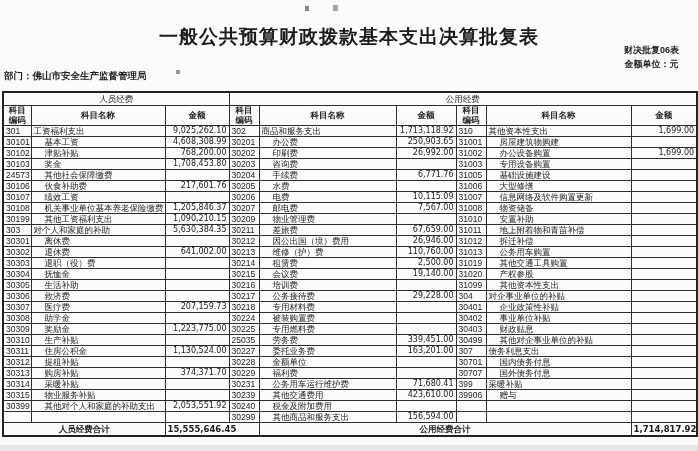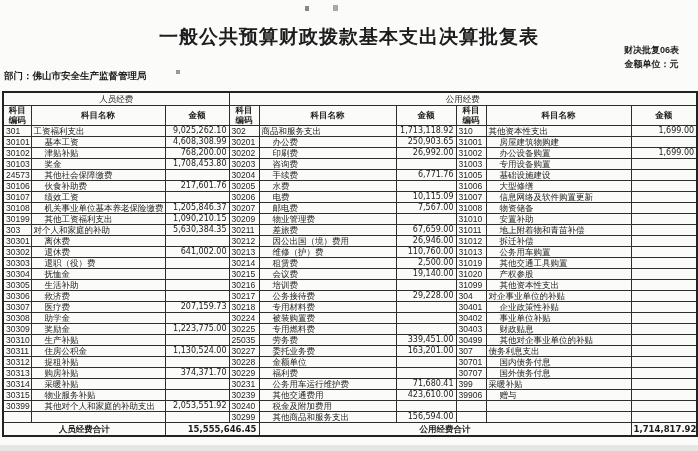--- a/index.html
+++ b/index.html
@@ -36,21 +36,21 @@
   tr.group-header th{height:12px;font-size:8.5px;font-weight:normal;}
   tr.col-header th{height:19px;font-weight:bold;white-space:normal;line-height:1.1;}
   tbody tr{height:11px;}
   td.c-code{text-align:left;padding-left:1px;}
   td.c-name{text-align:left;}
   td.c-name.indent{padding-left:13px;}
   td.c-amount{text-align:right;padding-right:2px;font-family:"DejaVu Sans",sans-serif;font-size:8px;}
   tfoot tr{height:13px;padding-left:20px;}
   tfoot td{font-weight:bold;}
   td.f-label{text-align:center;}
-  td.f-amount{text-align:right;font-family:"DejaVu Sans",sans-serif;font-size:8.5px;}
+  td.f-amount{text-align:left;font-family:"DejaVu Sans",sans-serif;font-size:8.5px;}
   .artifact{position:absolute;background:#555;opacity:.7;}
   .a1{top:6px;left:305px;width:4px;height:5px;}
   .a2{top:5px;left:333px;width:5px;height:6px;opacity:.5;}
   .a3{top:70px;left:176px;width:4px;height:4px;opacity:.6;}
   .bottom-shade{
     position:absolute;left:0;bottom:0;width:100%;height:6px;
     background:#e7e6e4;
   }
 </style>
 </head>

